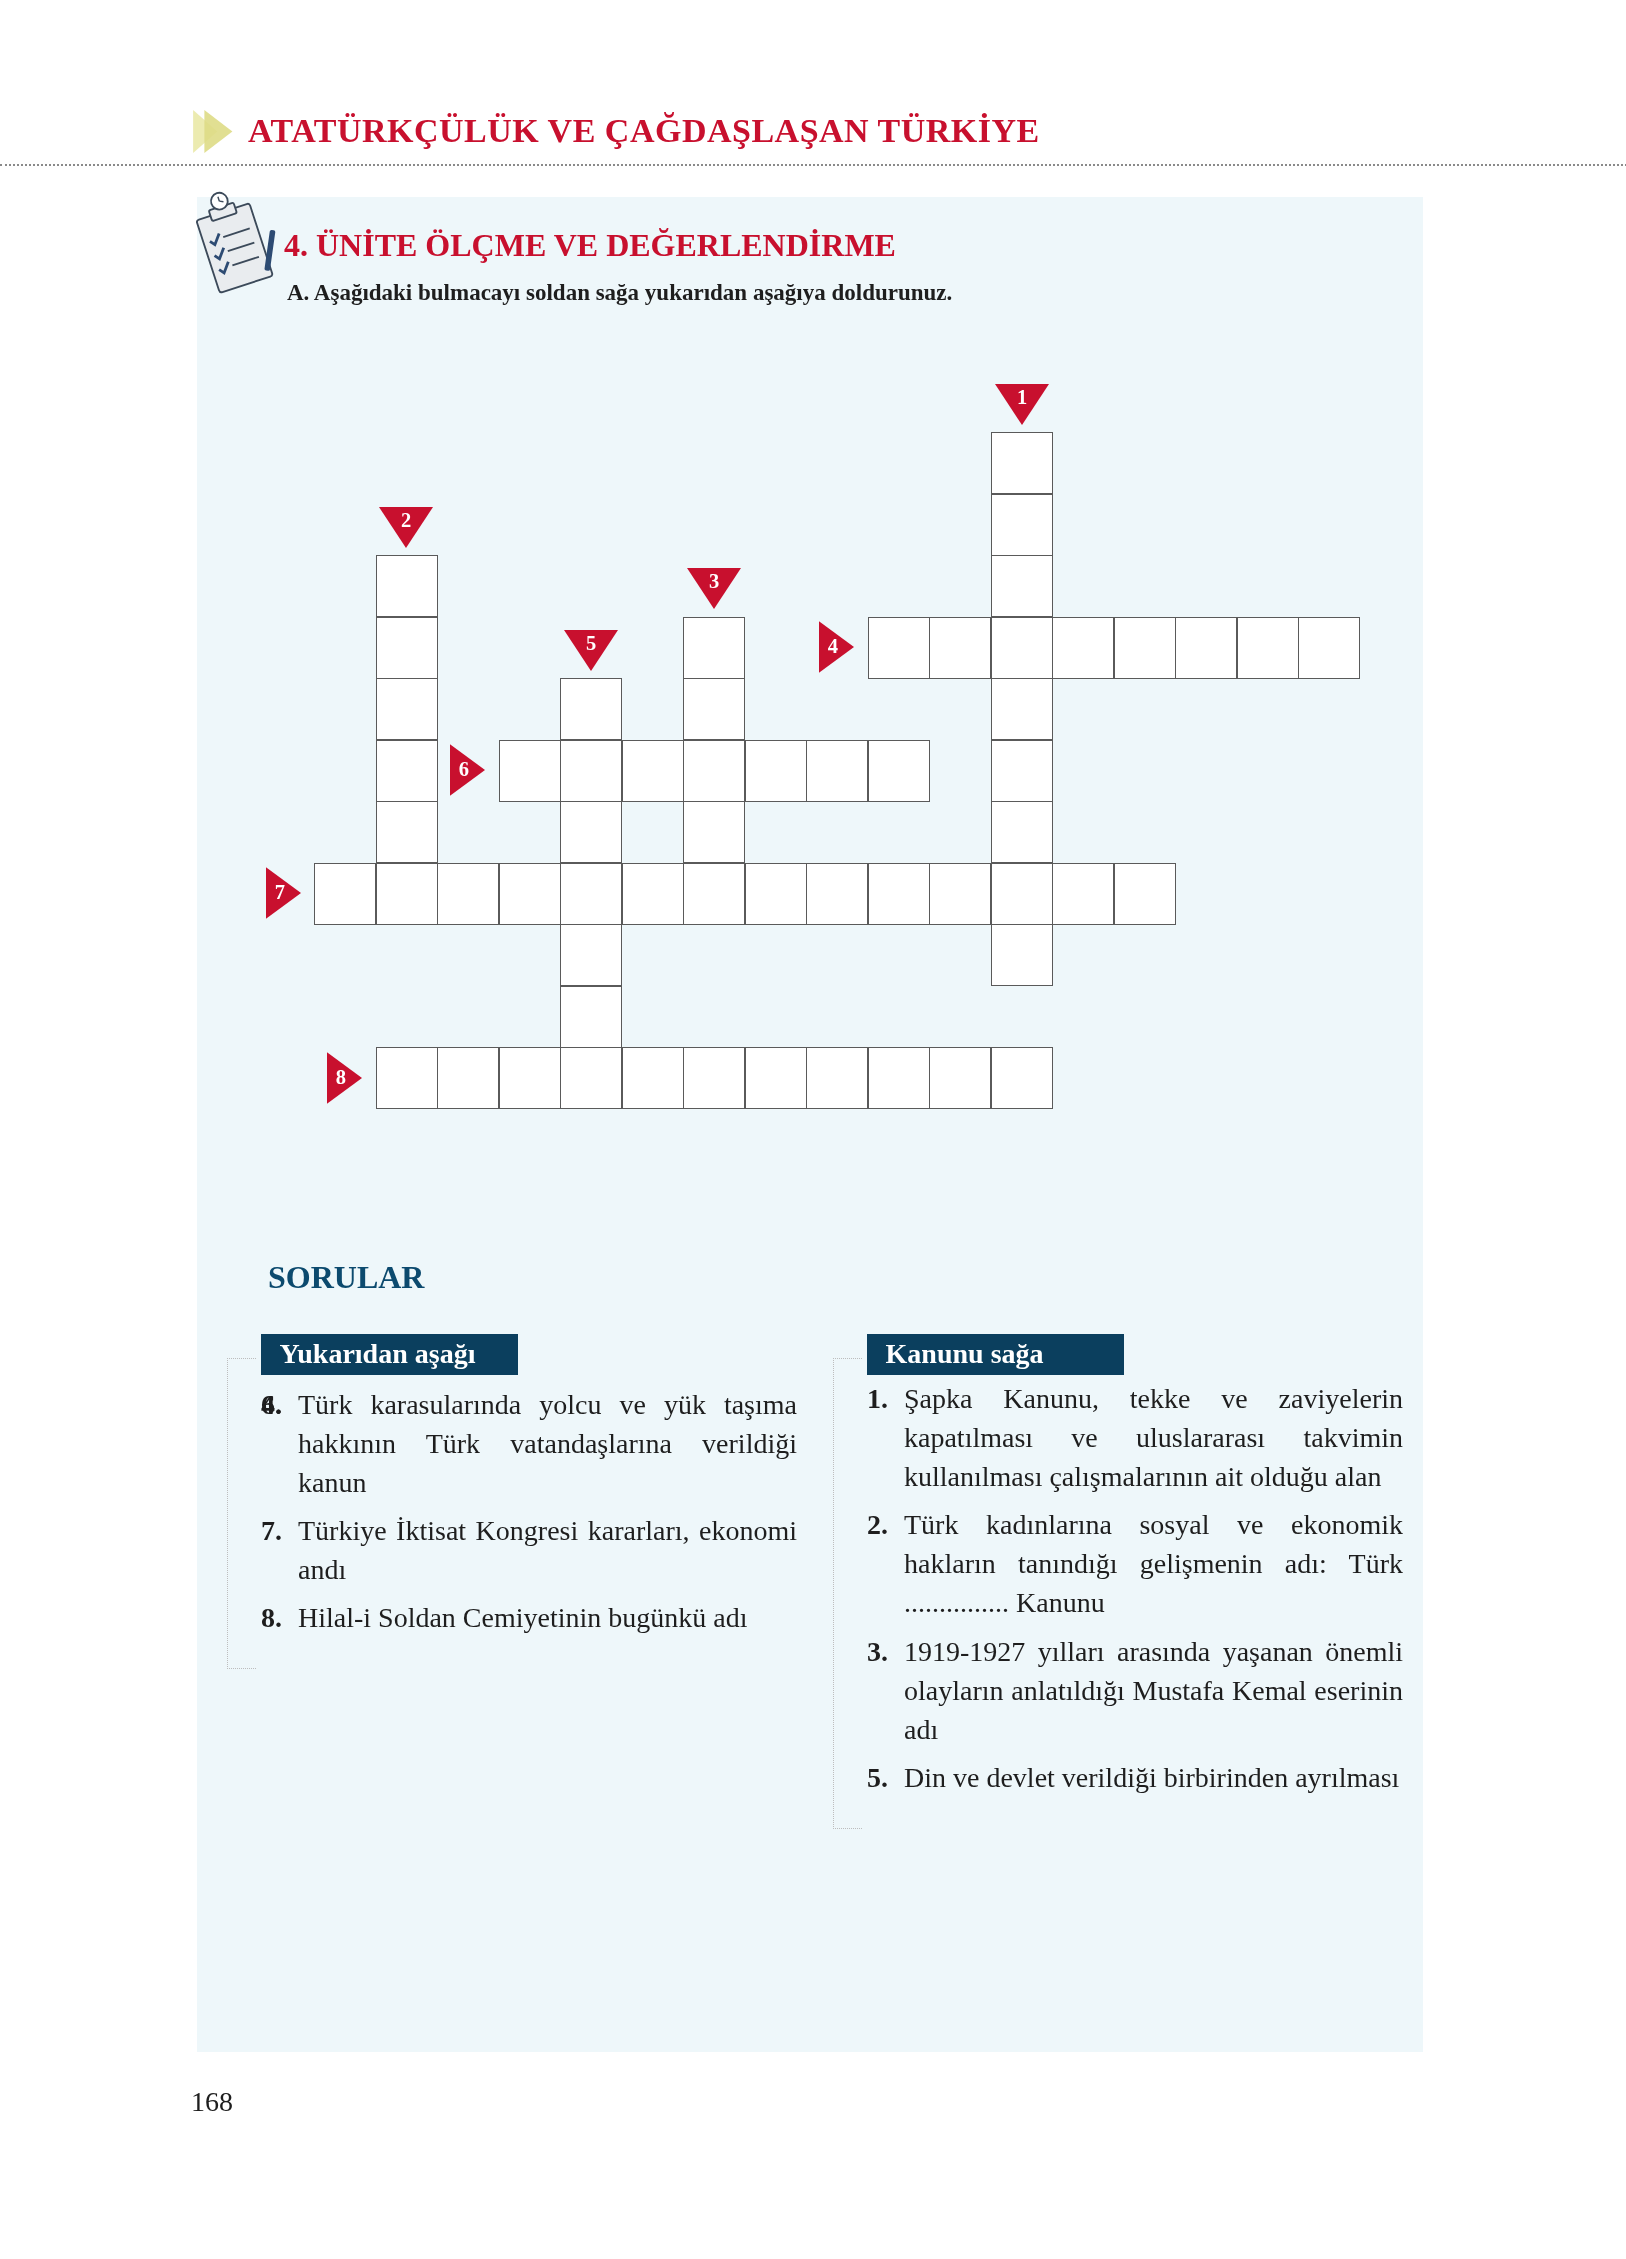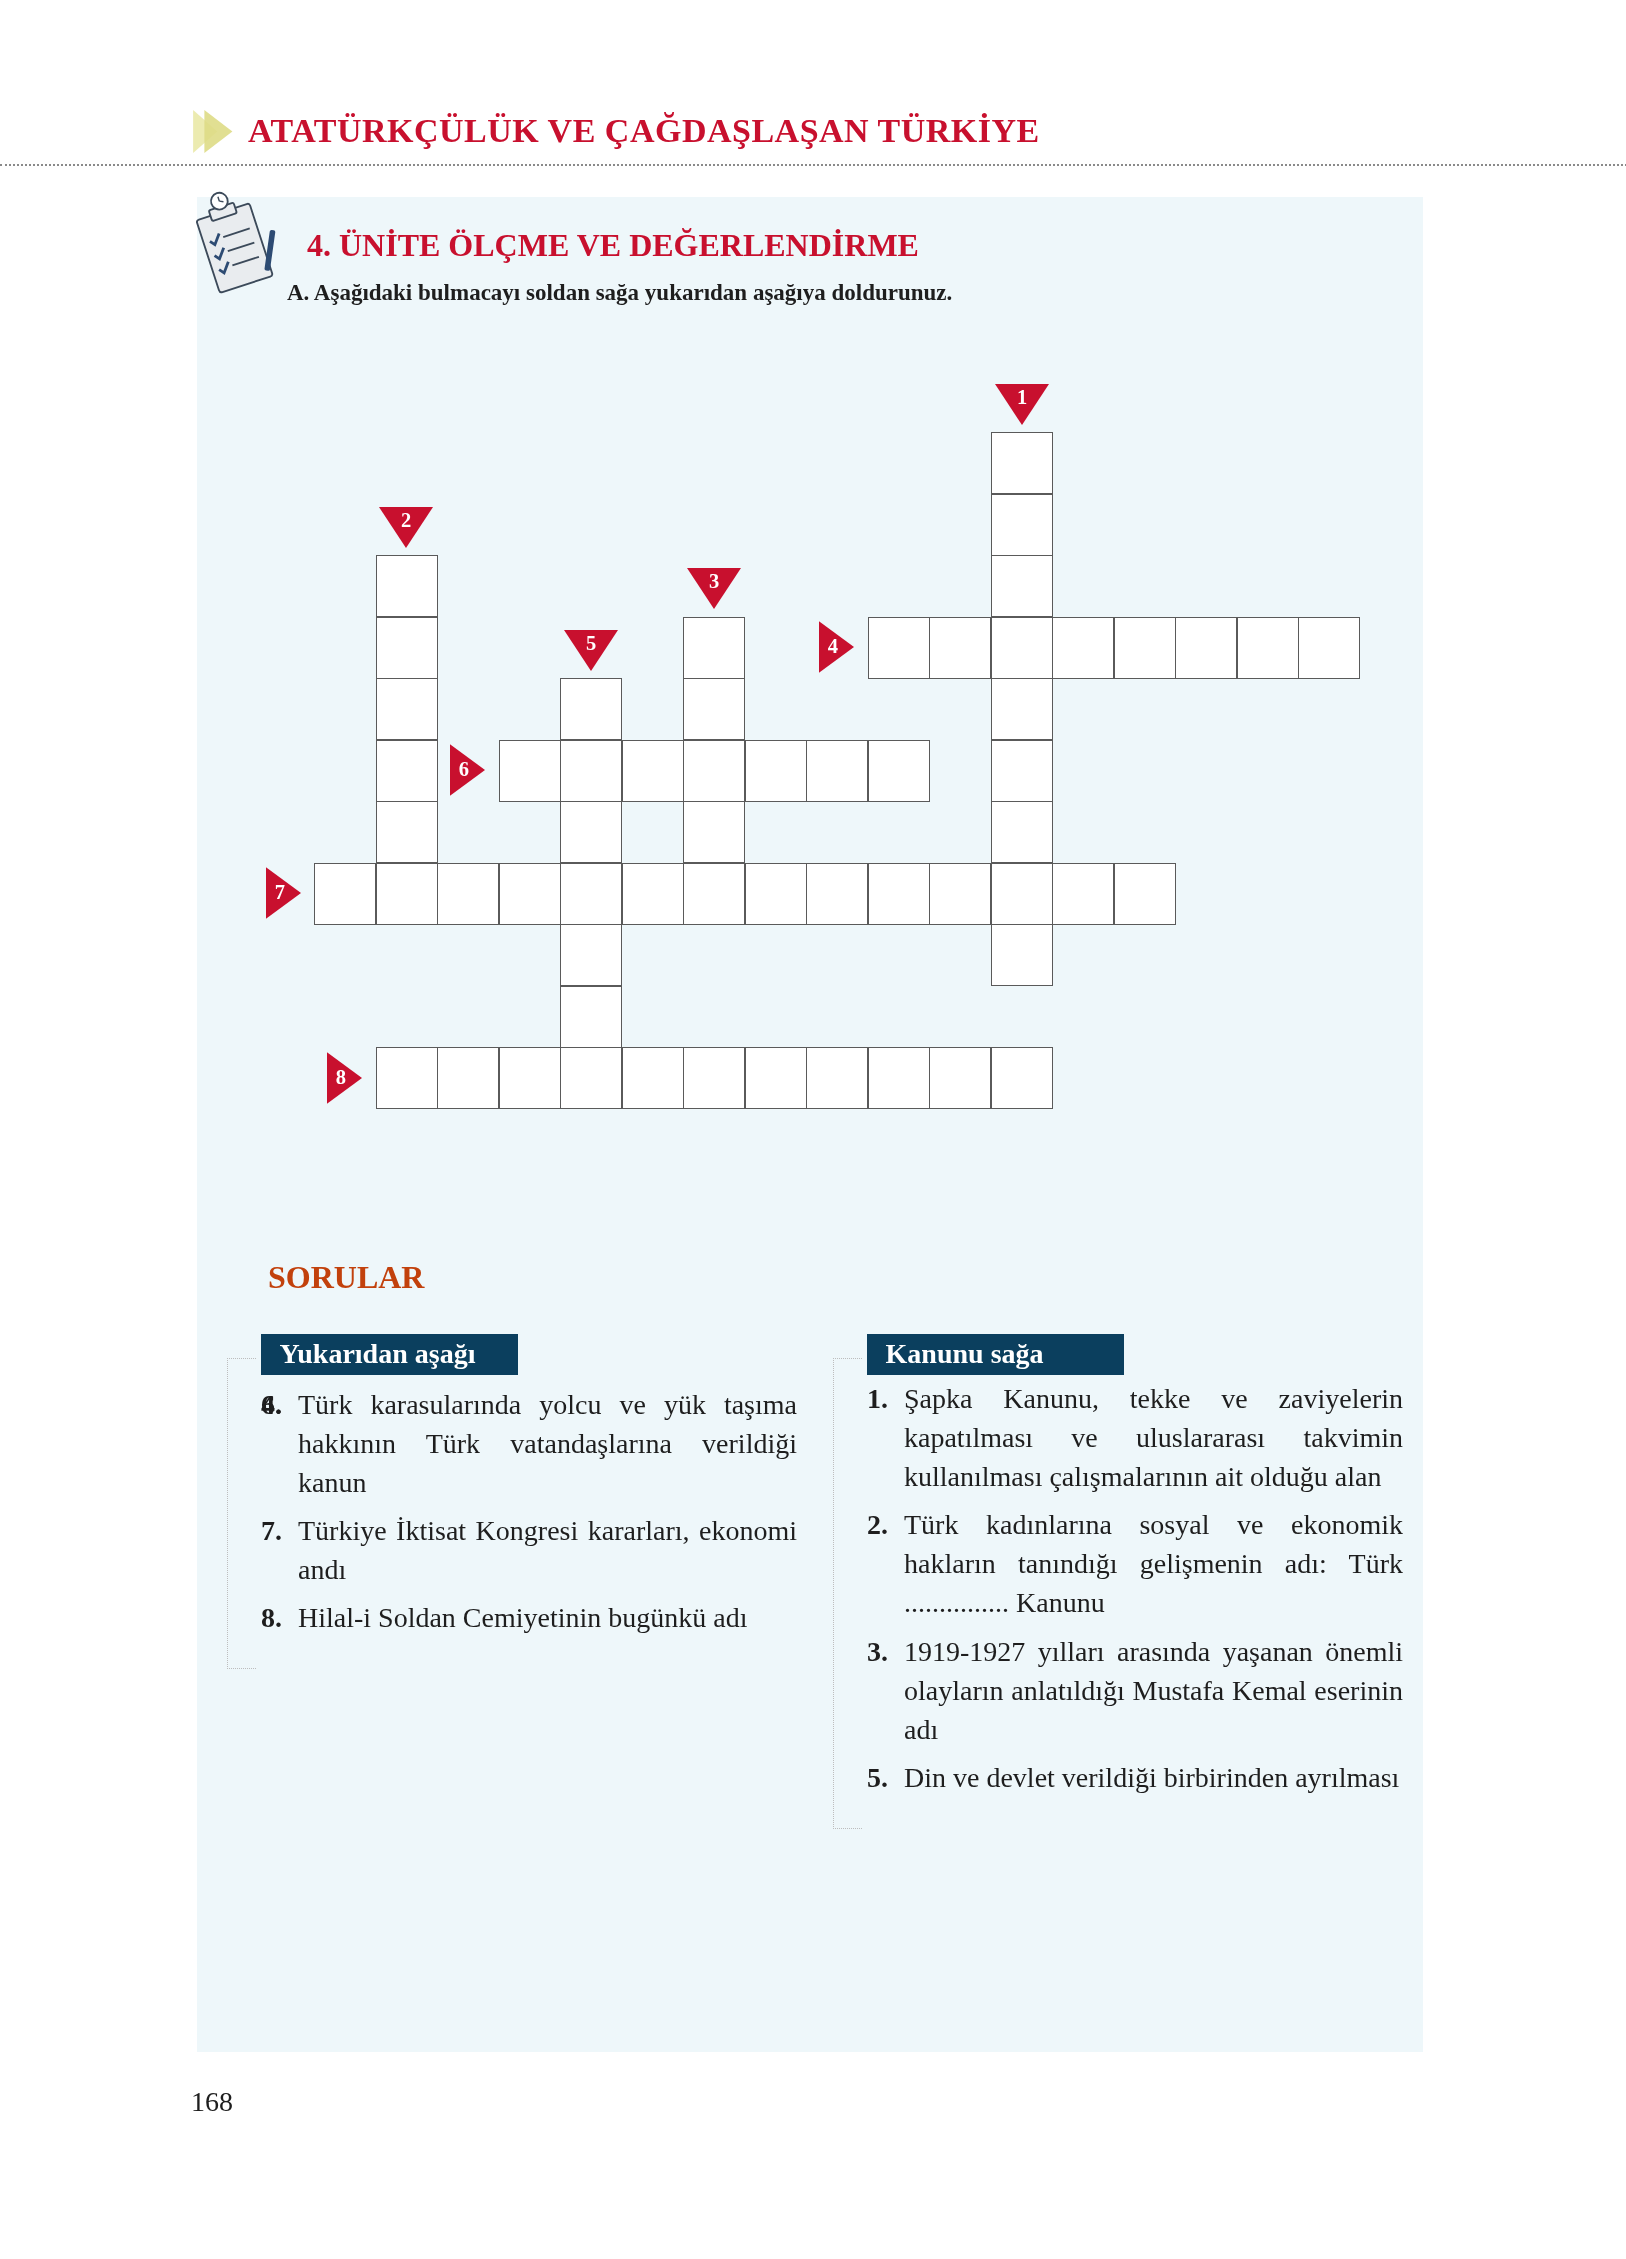--- a/index.html
+++ b/index.html
@@ -18,21 +18,21 @@
       position: absolute; left: 0; top: 164px; width: 1627px; height: 0;
       border-top: 2.8px dotted #8a8a8a;
     }
     .panel {
       position: absolute; left: 197px; top: 197px; width: 1226px; height: 1855px;
       background: #eef7fa;
     }
     .clipboard-icon { position: absolute; left: 189px; top: 189px; width: 93px; height: 107px; }
     .unit-title {
       position: absolute; left: 284px; top: 227px; font-size: 32px; font-weight: bold;
-      color: #c8102e; white-space: nowrap; font-family: "Liberation Serif", serif; margin-left: 23px;
+      color: #c8102e; white-space: nowrap; font-family: "Liberation Serif", serif;
     }
     .instruction {
       position: absolute; left: 287px; top: 280px; font-size: 23px; font-weight: bold;
       color: #1e1e1e; white-space: nowrap; font-family: "Liberation Serif", serif;
     }
     .grid { position: absolute; left: 314px; top: 432px; }
     .cell {
       position: absolute; width: 62px; height: 62px; box-sizing: border-box;
       background: #ffffff; border: 1.9px solid #5a5a5a;
     }
@@ -42,21 +42,21 @@
       position: absolute; color: #fff; font-weight: bold; font-size: 20.5px;
       font-family: "Liberation Serif", serif; text-align: center;
     }
     .marker.down { width: 54px; height: 41px; }
     .marker.down .num { left: 0; width: 54px; top: 1.9px; }
     .marker.across { width: 35px; height: 52px; }
     .marker.across .num { left: 3.7px; width: 20.5px; top: 14px; }
 
     .sorular {
       position: absolute; left: 268px; top: 1259px; font-size: 32px; font-weight: bold;
-      color: #c2410c; font-family: "Liberation Serif", serif;
+      color: #0c4a6e; font-family: "Liberation Serif", serif;
     }
     .clue-col { position: absolute; width: 536px; }
     .clue-col.left { left: 261px; top: 1334px; }
     .clue-col.right { left: 867px; top: 1334px; }
     .clue-tag {
       display: inline-block; background: #0b3f5e; color: #ffffff; font-weight: bold;
       font-size: 28px; padding: 3.7px 24px 5.6px 18.6px; font-family: "Liberation Serif", serif;
       position: relative; z-index: 2;
     }
     .clue-col.left .clue-tag { width: 214px; }

